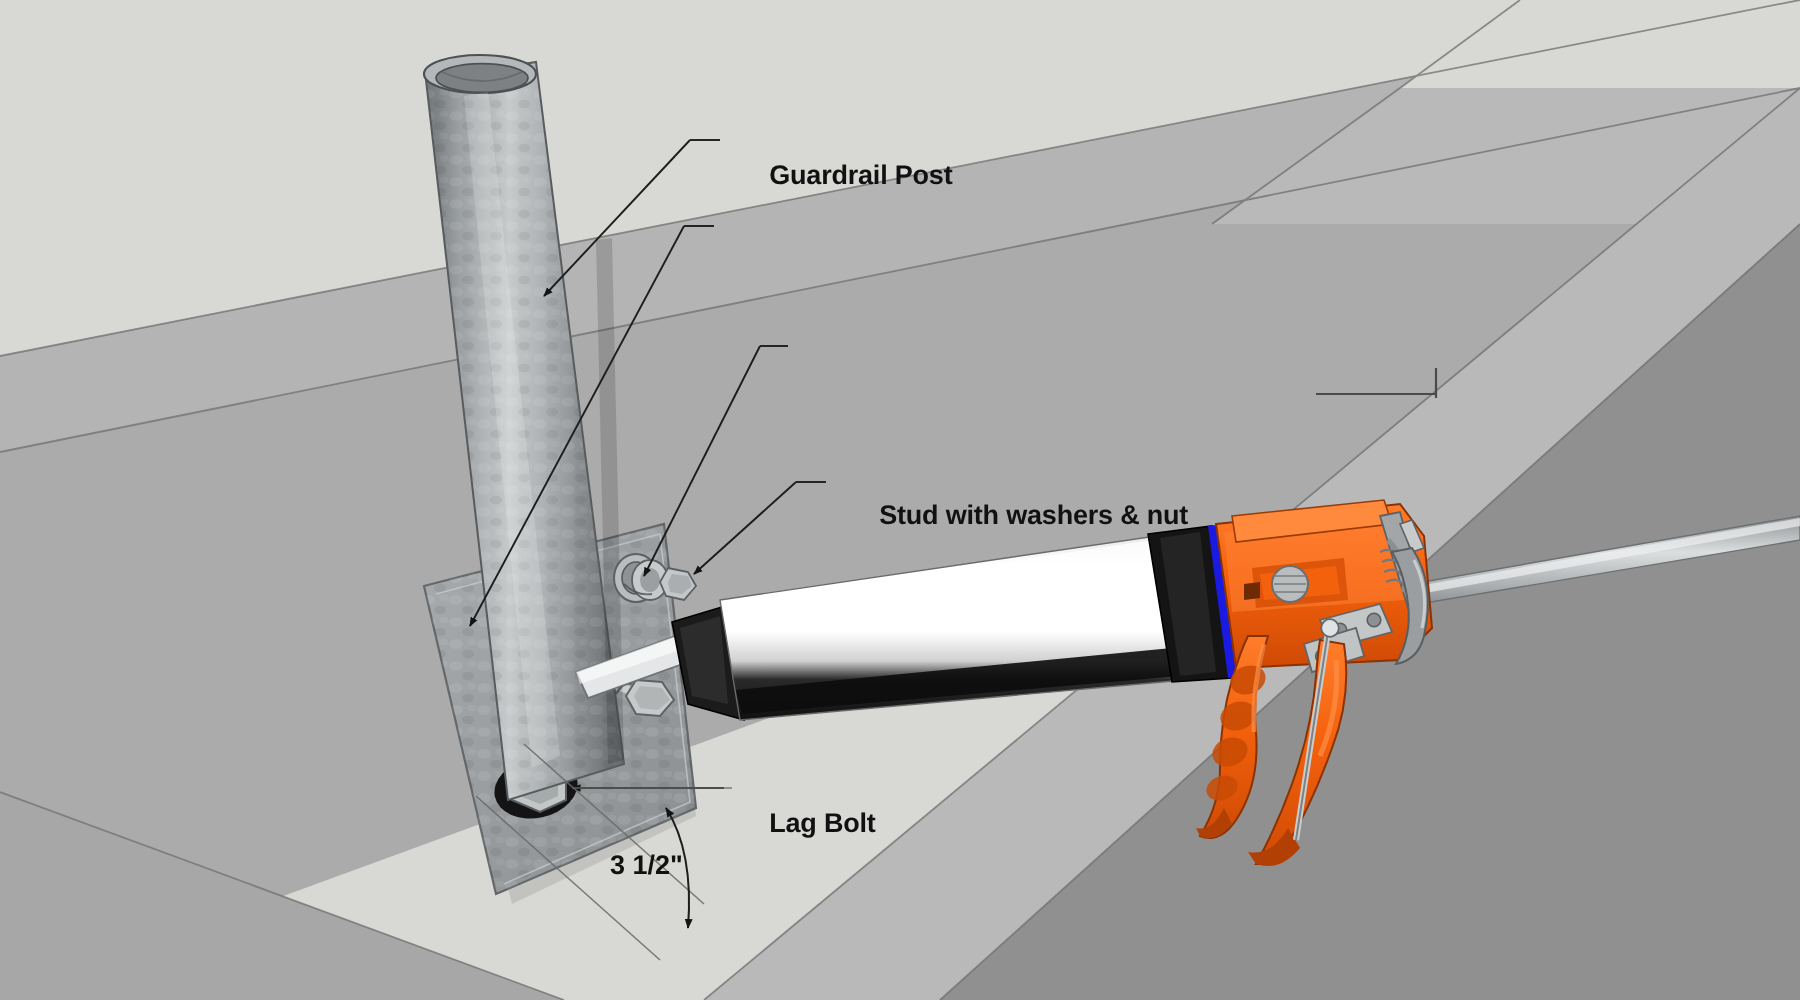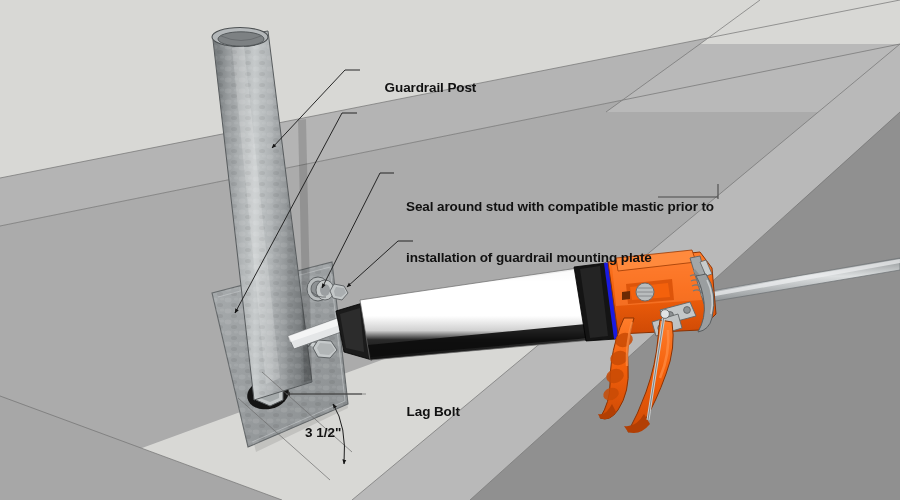--- a/index.html
+++ b/index.html
@@ -325,25 +325,24 @@
       <line x1="658" y1="197" x2="718" y2="197"></line>
       <line x1="718" y1="184" x2="718" y2="199"></line>
     </g>
   </svg>
 
   <div class="callout" style="left:370px; top:62px;">
     <span>Guardrail Post</span>
   </div>
 
 
-  <div class="callout" style="left:406px; top:164px;">
-    <div>Seal around stud with compatible mastic prior to</div>
-    <div>installation of guardrail mounting plate</div>
+
+  <div class="callout" style="left:425px; top:232px;">
+    <span>Stud with washers &amp; nut</span>
   </div>
 
-
-  <div class="callout" style="left:392px; top:386px;">
+  <div class="callout" style="left:370px; top:386px;">
     <span>Lag Bolt</span>
   </div>
 
   <div class="dim-text" style="left:305px; top:425px;">3 1/2"</div>
 
 </div>
 
 </body></html>

